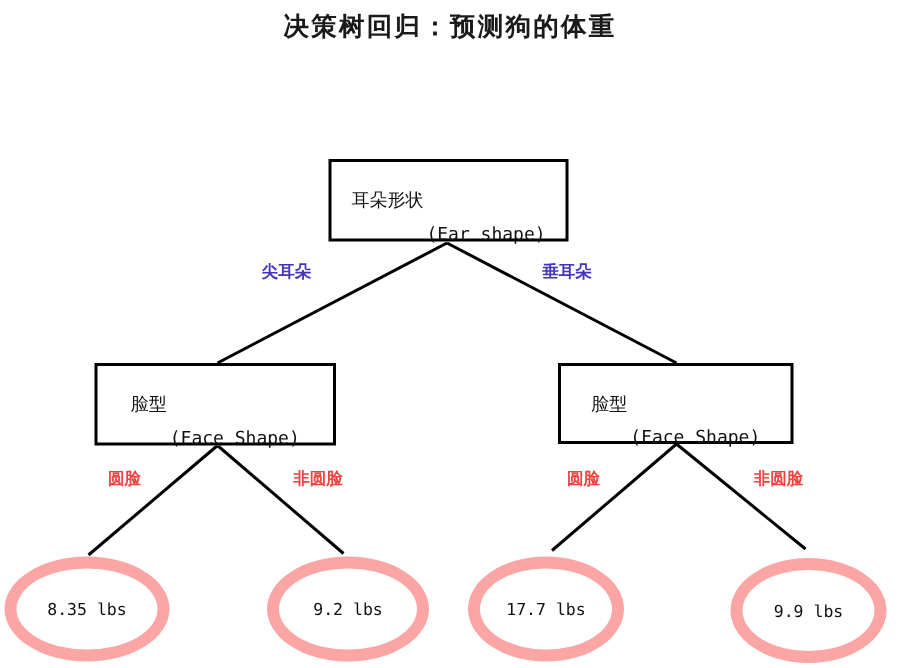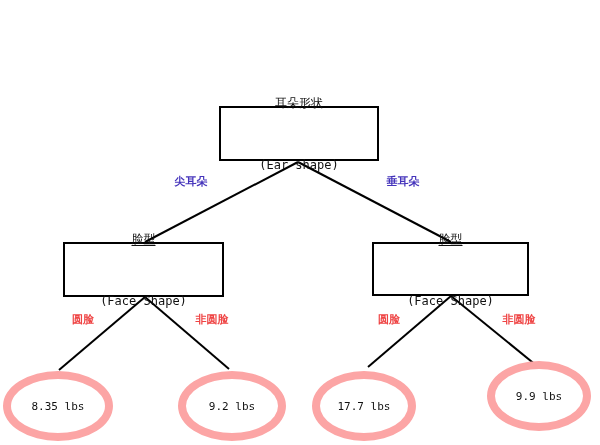--- a/index.html
+++ b/index.html
@@ -33,32 +33,30 @@
     left: 0;
     top: 0;
     width: 600px;
     height: 445px;
   }
   .node-box {
     position: absolute;
     border: 2px solid #000000;
     background: #ffffff;
     display: flex;
-    flex-direction: column;
     align-items: center;
     justify-content: center;
     gap: 2px;
     box-sizing: border-box;
   }
   .node-box .zh {
     font-size: 12px;
     color: #111111;
   }
   .node-box .zh.underlined {
-    text-decoration: underline;
     text-underline-offset: 2px;
     text-align: center;
   }
   .node-box .en {
     font-size: 12px;
     color: #111111;
     font-family: "DejaVu Sans Mono", "Liberation Mono", monospace;
     margin-top: 44px;
   }
   #root-node   { left: 219px; top: 106px; width: 160px; height: 55px; }
@@ -74,43 +72,44 @@
     align-items: center;
     justify-content: center;
     box-sizing: border-box;
     font-family: "DejaVu Sans Mono", "Liberation Mono", monospace;
     font-size: 11px;
     color: #111111;
   }
   #leaf-1 { left:   3px; top: 371px; width: 110px; height: 70px; }
   #leaf-2 { left: 178px; top: 371px; width: 108px; height: 70px; }
   #leaf-3 { left: 312px; top: 371px; width: 104px; height: 70px; justify-content: center; }
-  #leaf-4 { left: 487px; top: 361px; width: 104px; height: 70px; text-align: center; }
+  #leaf-4 { left: 487px; top: 372px; width: 104px; height: 70px; text-align: center; }
 
   .branch-label {
     position: absolute;
     transform: translate(-50%, -50%);
     font-size: 11px;
     font-weight: bold;
     white-space: nowrap;
   }
   .branch-label.ear  { color: #4433bb; }
   .branch-label.face { color: #ef4444; }
   #lbl-pointy     { left: 191px; top: 181px; }
-  #lbl-floppy     { left: 403px; top: 181px; }
+  #lbl-floppy     { left: 378px; top: 181px; }
   #lbl-round-l    { left:  83px; top: 319px; }
   #lbl-notround-l { left: 212px; top: 319px; }
   #lbl-round-r    { left: 389px; top: 319px; }
   #lbl-notround-r { left: 519px; top: 319px; }
 </style>
 </head>
 <body>
 
 <div class="stage">
 
+  <div class="page-title">决策树回归：预测狗的体重</div>
 
   <svg class="edges-svg" viewBox="0 0 600 445" xmlns="http://www.w3.org/2000/svg">
     <line x1="298" y1="162" x2="145" y2="242" stroke="#000000" stroke-width="2"></line>
     <line x1="298" y1="162" x2="451" y2="242" stroke="#000000" stroke-width="2"></line>
     <line x1="145" y1="297" x2="59" y2="370" stroke="#000000" stroke-width="2"></line>
     <line x1="145" y1="297" x2="229" y2="369" stroke="#000000" stroke-width="2"></line>
     <line x1="451" y1="296" x2="368" y2="367" stroke="#000000" stroke-width="2"></line>
     <line x1="451" y1="296" x2="537" y2="366" stroke="#000000" stroke-width="2"></line>
   </svg>
 

